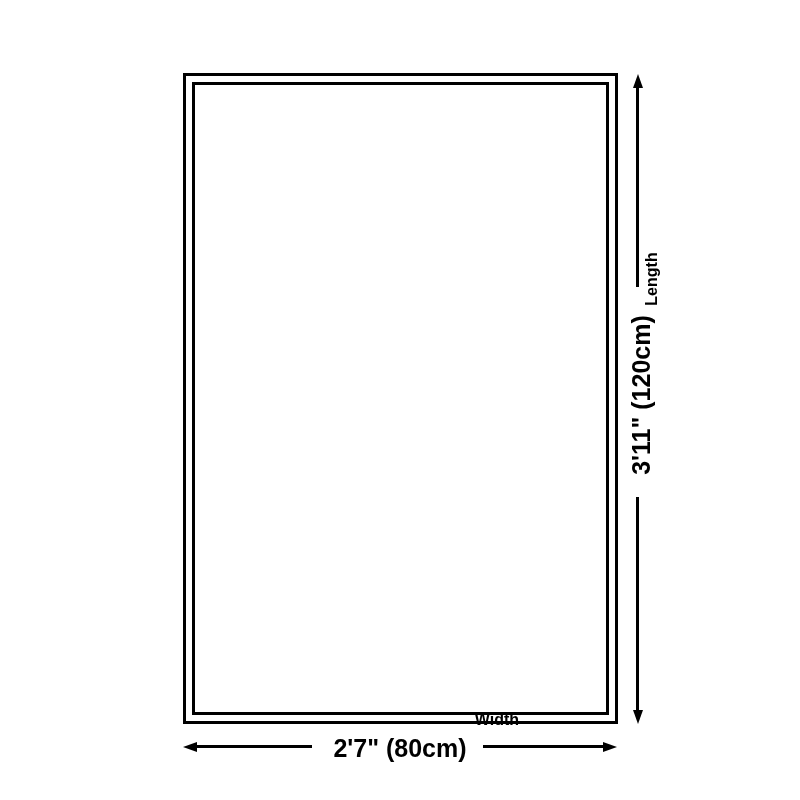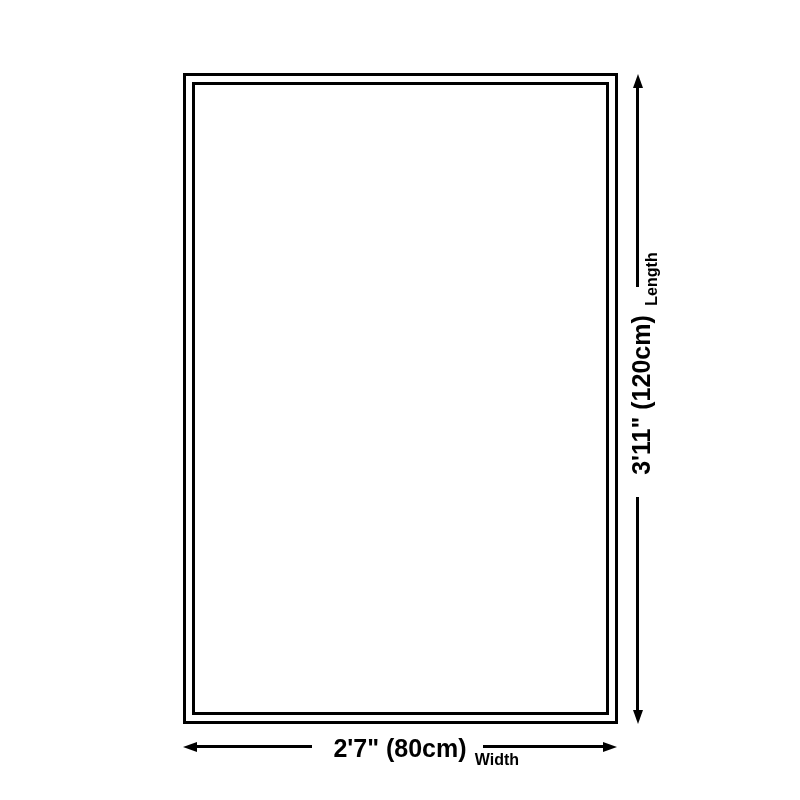--- a/index.html
+++ b/index.html
@@ -62,21 +62,21 @@
   <div class="rect-outer">
     <div class="rect-inner"></div>
   </div>
 
   <div>
     <div class="arrowhead ah-left" style="left:183px; top:742px;"></div>
     <div class="seg" style="left:195px; top:745px; width:117px; height:3px;"></div>
     <div class="seg" style="left:483px; top:745px; width:122px; height:3px;"></div>
     <div class="arrowhead ah-right" style="left:603px; top:742px;"></div>
     <div class="dim-text big center-xy" style="left:400px; top:748px;">2'7" (80cm)</div>
-    <div class="dim-text small center-xy" style="left:497px; top:760px;">Width</div>
+    <div class="dim-text small center-xy" style="left:497px; top:720px;">Width</div>
   </div>
 
   <div>
     <div class="arrowhead ah-up" style="left:633px; top:74px;"></div>
     <div class="seg" style="left:636px; top:86px;  width:3px; height:201px;"></div>
     <div class="seg" style="left:636px; top:497px; width:3px; height:215px;"></div>
     <div class="arrowhead ah-down" style="left:633px; top:710px;"></div>
     <div class="dim-text big rot" style="left:641px; top:395px;">3'11" (120cm)</div>
     <div class="dim-text small rot" style="left:652px; top:279px;">Length</div>
   </div>

